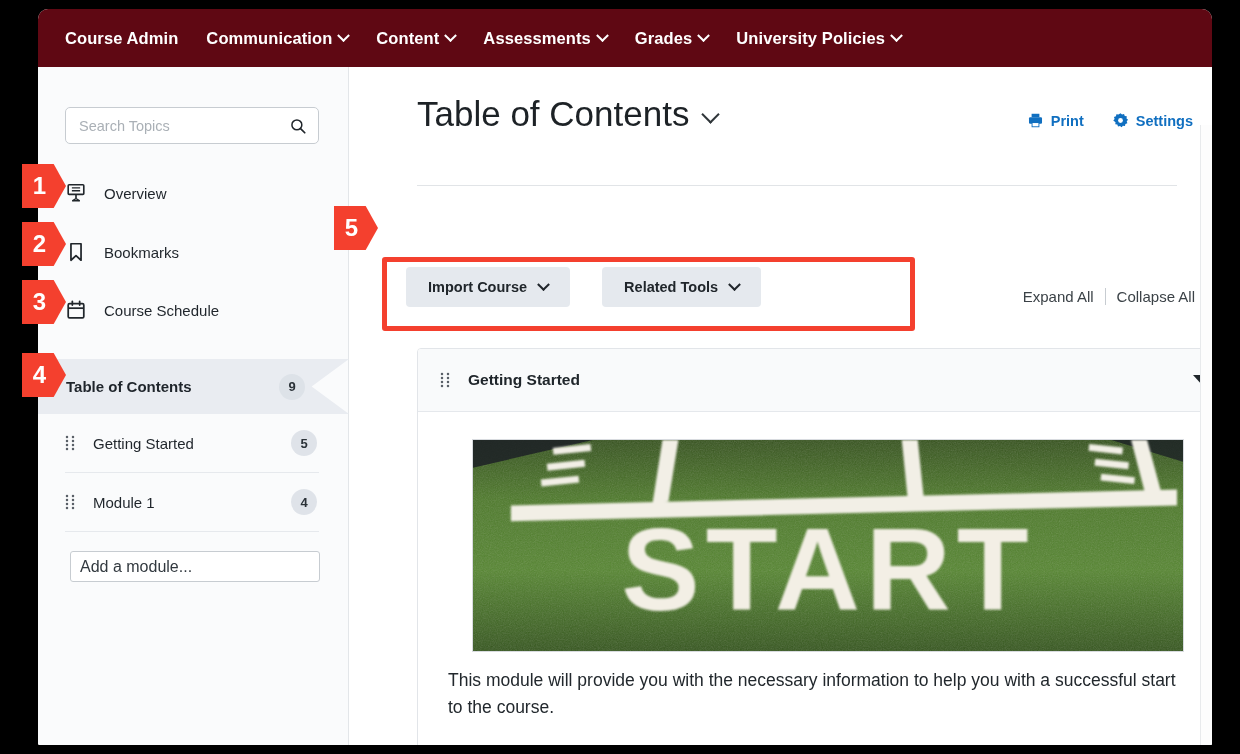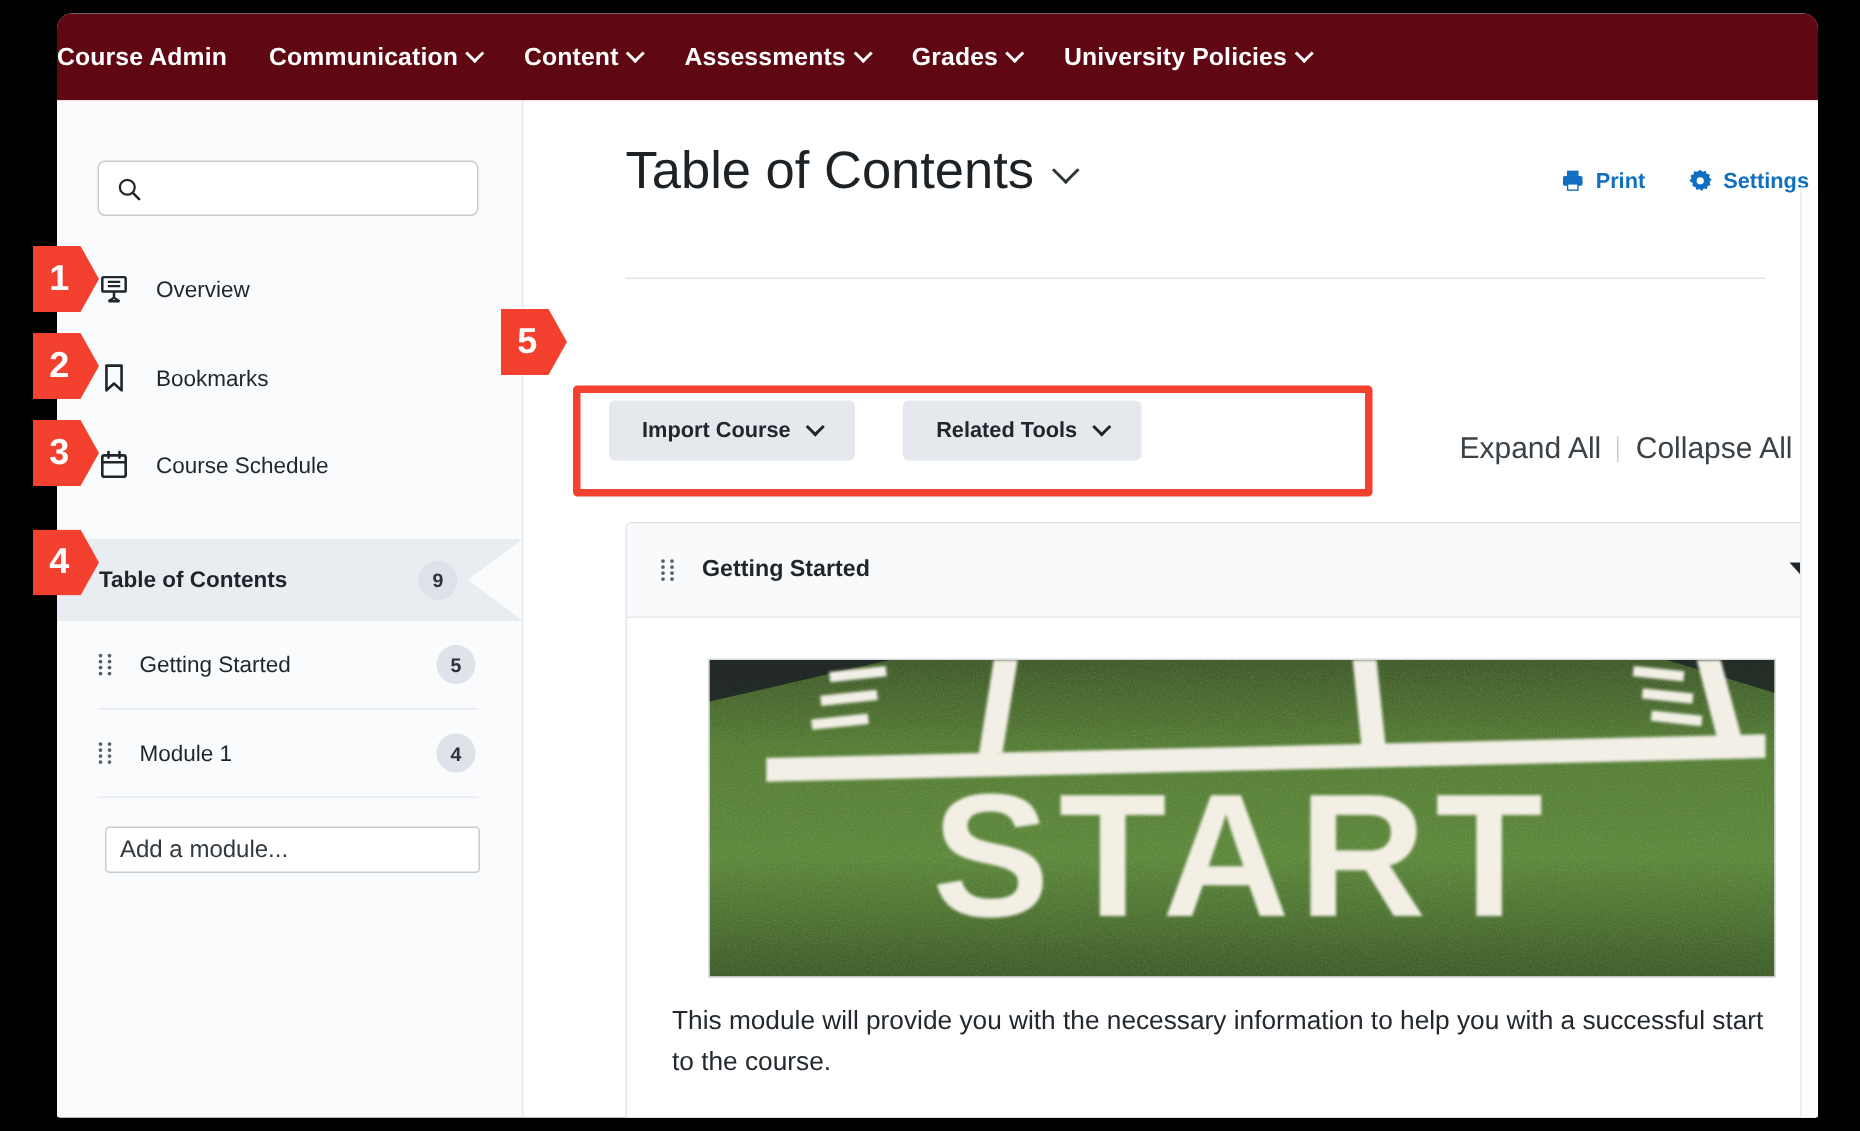--- a/index.html
+++ b/index.html
@@ -20,20 +20,21 @@
     border-radius: 10px 10px 2px 2px;
     overflow: hidden;
   }
 
   
   #topnav {
     position: absolute; left: 0; top: 0;
     width: 1174px; height: 58px;
     background: #5f0813;
     display: flex; align-items: center;
+    padding-left: 27px;
     gap: 0px;
   }
   .navitem {
     color: #ffffff;
     font-size: 16.5px;
     font-weight: bold;
     letter-spacing: .1px;
     padding: 0 14px;
     white-space: nowrap;
     display: flex; align-items: center; gap: 7px;
@@ -150,21 +151,21 @@
     cursor: pointer;
   }
   .titlecaret {
     width: 13px; height: 13px;
     border-right: 2px solid #2f3539;
     border-bottom: 2px solid #2f3539;
     transform: rotate(45deg);
     position: relative; top: -5px;
   }
   #headeractions {
-    position: absolute; right: 6px; top: 45px;
+    position: absolute; right: 19px; top: 45px;
     display: flex; align-items: center; gap: 28px;
   }
   .hdraction {
     display: flex; align-items: center; gap: 7px;
     color: #106fc0; font-size: 14.5px; font-weight: bold;
     cursor: pointer;
   }
   #hrule {
     position: absolute; left: 68px; top: 118px;
     width: 760px; height: 1px; background: #e1e4e7;
@@ -196,21 +197,21 @@
   }
   .btncaret {
     width: 9px; height: 9px;
     border-right: 2.5px solid #20262b;
     border-bottom: 2.5px solid #20262b;
     transform: rotate(45deg) translate(-2px,-2px);
   }
   #expandcollapse {
     position: absolute; right: 17px; top: 221px;
     display: flex; align-items: center; gap: 11px;
-    font-size: 20px; color: #3b4247;
+    font-size: 15px; color: #3b4247;
   }
   #expandcollapse .sep { width: 1px; height: 17px; background: #c7ccd1; }
   #expandcollapse span.lnk { cursor: pointer; }
 
   
   #modulecard {
     position: absolute; left: 68px; top: 281px;
     width: 822px; height: 420px;
     border: 1px solid #e2e5e9;
     border-radius: 4px;
@@ -301,20 +302,21 @@
       <span>University Policies</span>
       <i class="navcaret"></i>
     </div>
   </div>
 
   <div id="bodyarea">
 
     <div id="sidebar">
 
       <div id="searchwrap">
+        <input id="searchinput" type="text" placeholder="Search Topics" style="">
         <svg class="mag" viewBox="0 0 24 24">
           <circle cx="10.5" cy="10.5" r="6.6" fill="none" stroke="#20262b" stroke-width="2"></circle>
           <line x1="15.4" y1="15.4" x2="21" y2="21" stroke="#20262b" stroke-width="2.3" stroke-linecap="round"></line>
         </svg>
       </div>
 
       <div class="navlink" style="top:165px">
         <svg class="ic" viewBox="0 0 24 24">
           <path d="M6.5 3 H17.5 V21 L12 16 L6.5 21 Z" fill="none" stroke="#20262b" stroke-width="1.9" stroke-linejoin="round"></path>
         </svg>

